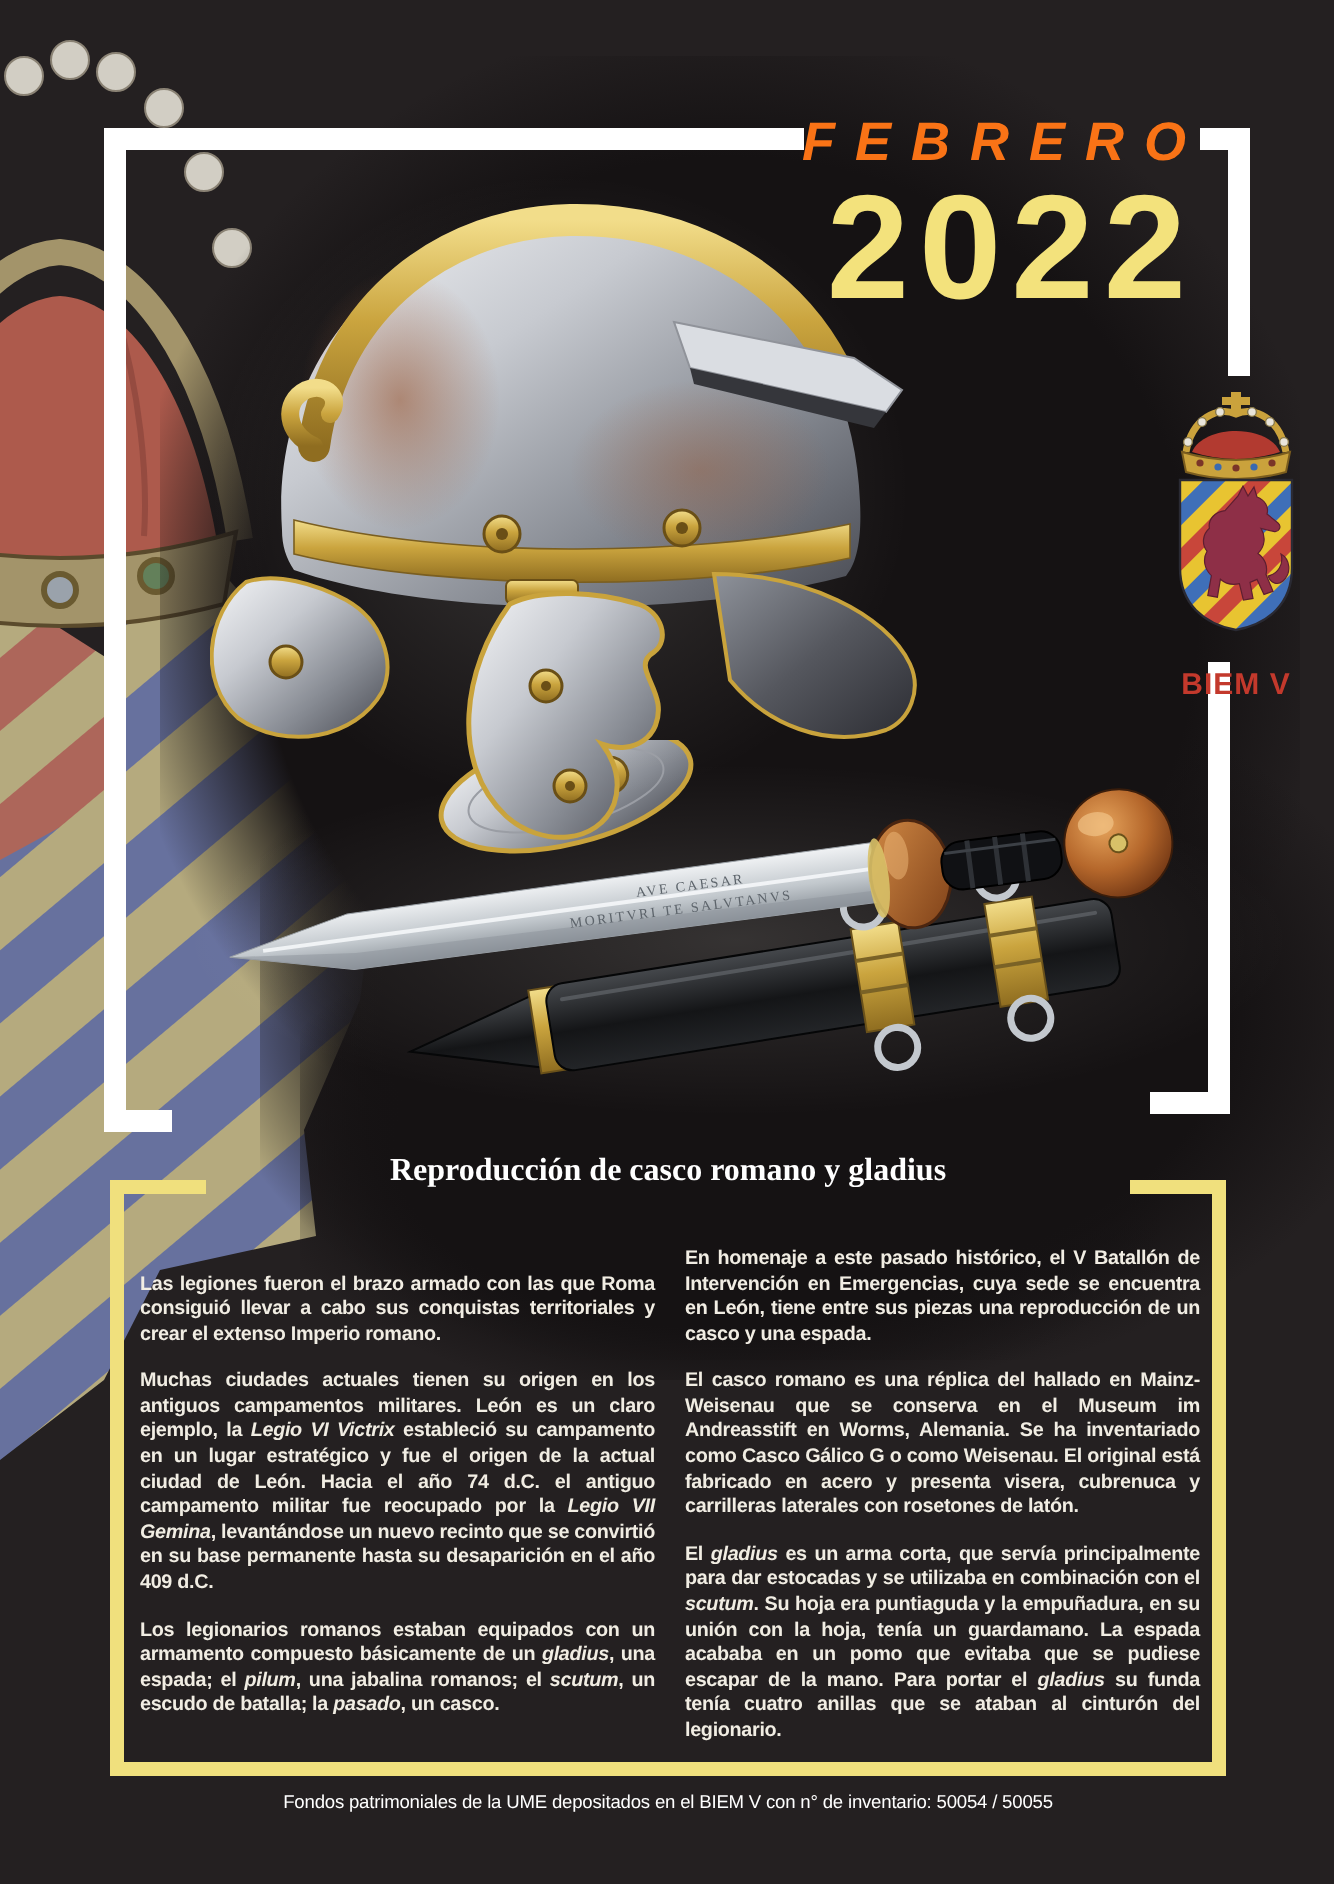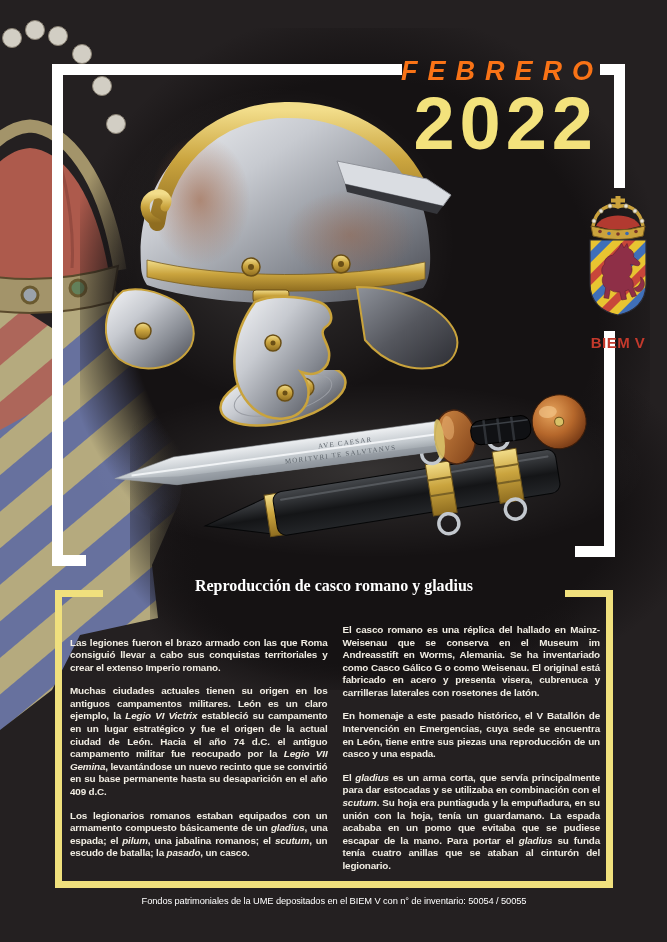--- a/index.html
+++ b/index.html
@@ -314,21 +314,21 @@
   <div class="subtitle">Reproducción de casco romano y gladius</div>
 
   <div class="ybox"></div>
   <div class="cols">
     <div class="col">
         <p><span>Las legiones fueron el brazo armado con las que Roma consiguió llevar a cabo sus conquistas territoriales y crear el extenso Imperio romano.</span></p>
         <p><span>Muchas ciudades actuales tienen su origen en los antiguos campamentos militares. León es un claro ejemplo, la </span><span class="it">Legio VI Victrix</span><span> estableció su campamento en un lugar estratégico y fue el origen de la actual ciudad de León. Hacia el año 74 d.C. el antiguo campamento militar fue reocupado por la </span><span class="it">Legio VII Gemina</span><span>, levantándose un nuevo recinto que se convirtió en su base permanente hasta su desaparición en el año 409 d.C.</span></p>
         <p><span>Los legionarios romanos estaban equipados con un armamento compuesto básicamente de un </span><span class="it">gladius</span><span>, una espada;  el </span><span class="it">pilum</span><span>, una jabalina romanos; el </span><span class="it">scutum</span><span>, un escudo de batalla; la </span><span class="it">pasado</span><span>, un casco.</span></p>
       </div>
     <div class="col">
+        <p><span>En homenaje a este pasado histórico, el V Batallón de Intervención en Emergencias, cuya sede se encuentra en León, tiene entre sus piezas una reproducción de un casco y una espada.</span></p>
         <p><span>El casco romano es una réplica del hallado en Mainz-Weisenau que se conserva en el Museum im Andreasstift en Worms, Alemania. Se ha inventariado como Casco Gálico G o como Weisenau. El original está fabricado en acero y presenta visera, cubrenuca y carrilleras laterales con rosetones de latón.</span></p>
-        <p><span>En homenaje a este pasado histórico, el V Batallón de Intervención en Emergencias, cuya sede se encuentra en León, tiene entre sus piezas una reproducción de un casco y una espada.</span></p>
         <p><span>El </span><span class="it">gladius</span><span> es un arma corta, que servía principalmente para dar estocadas y se utilizaba en combinación con el </span><span class="it">scutum</span><span>. Su hoja era puntiaguda y la empuñadura, en su unión con la hoja, tenía un guardamano. La espada acababa en un pomo que evitaba que se pudiese escapar de la mano. Para portar el </span><span class="it">gladius</span><span> su funda tenía cuatro anillas que se ataban al cinturón del legionario.</span></p>
       </div>
   </div>
 
   <div class="footer">Fondos patrimoniales de la UME depositados en el BIEM V con n° de inventario: 50054 / 50055</div>
 
 </div>
 
 </body></html>

